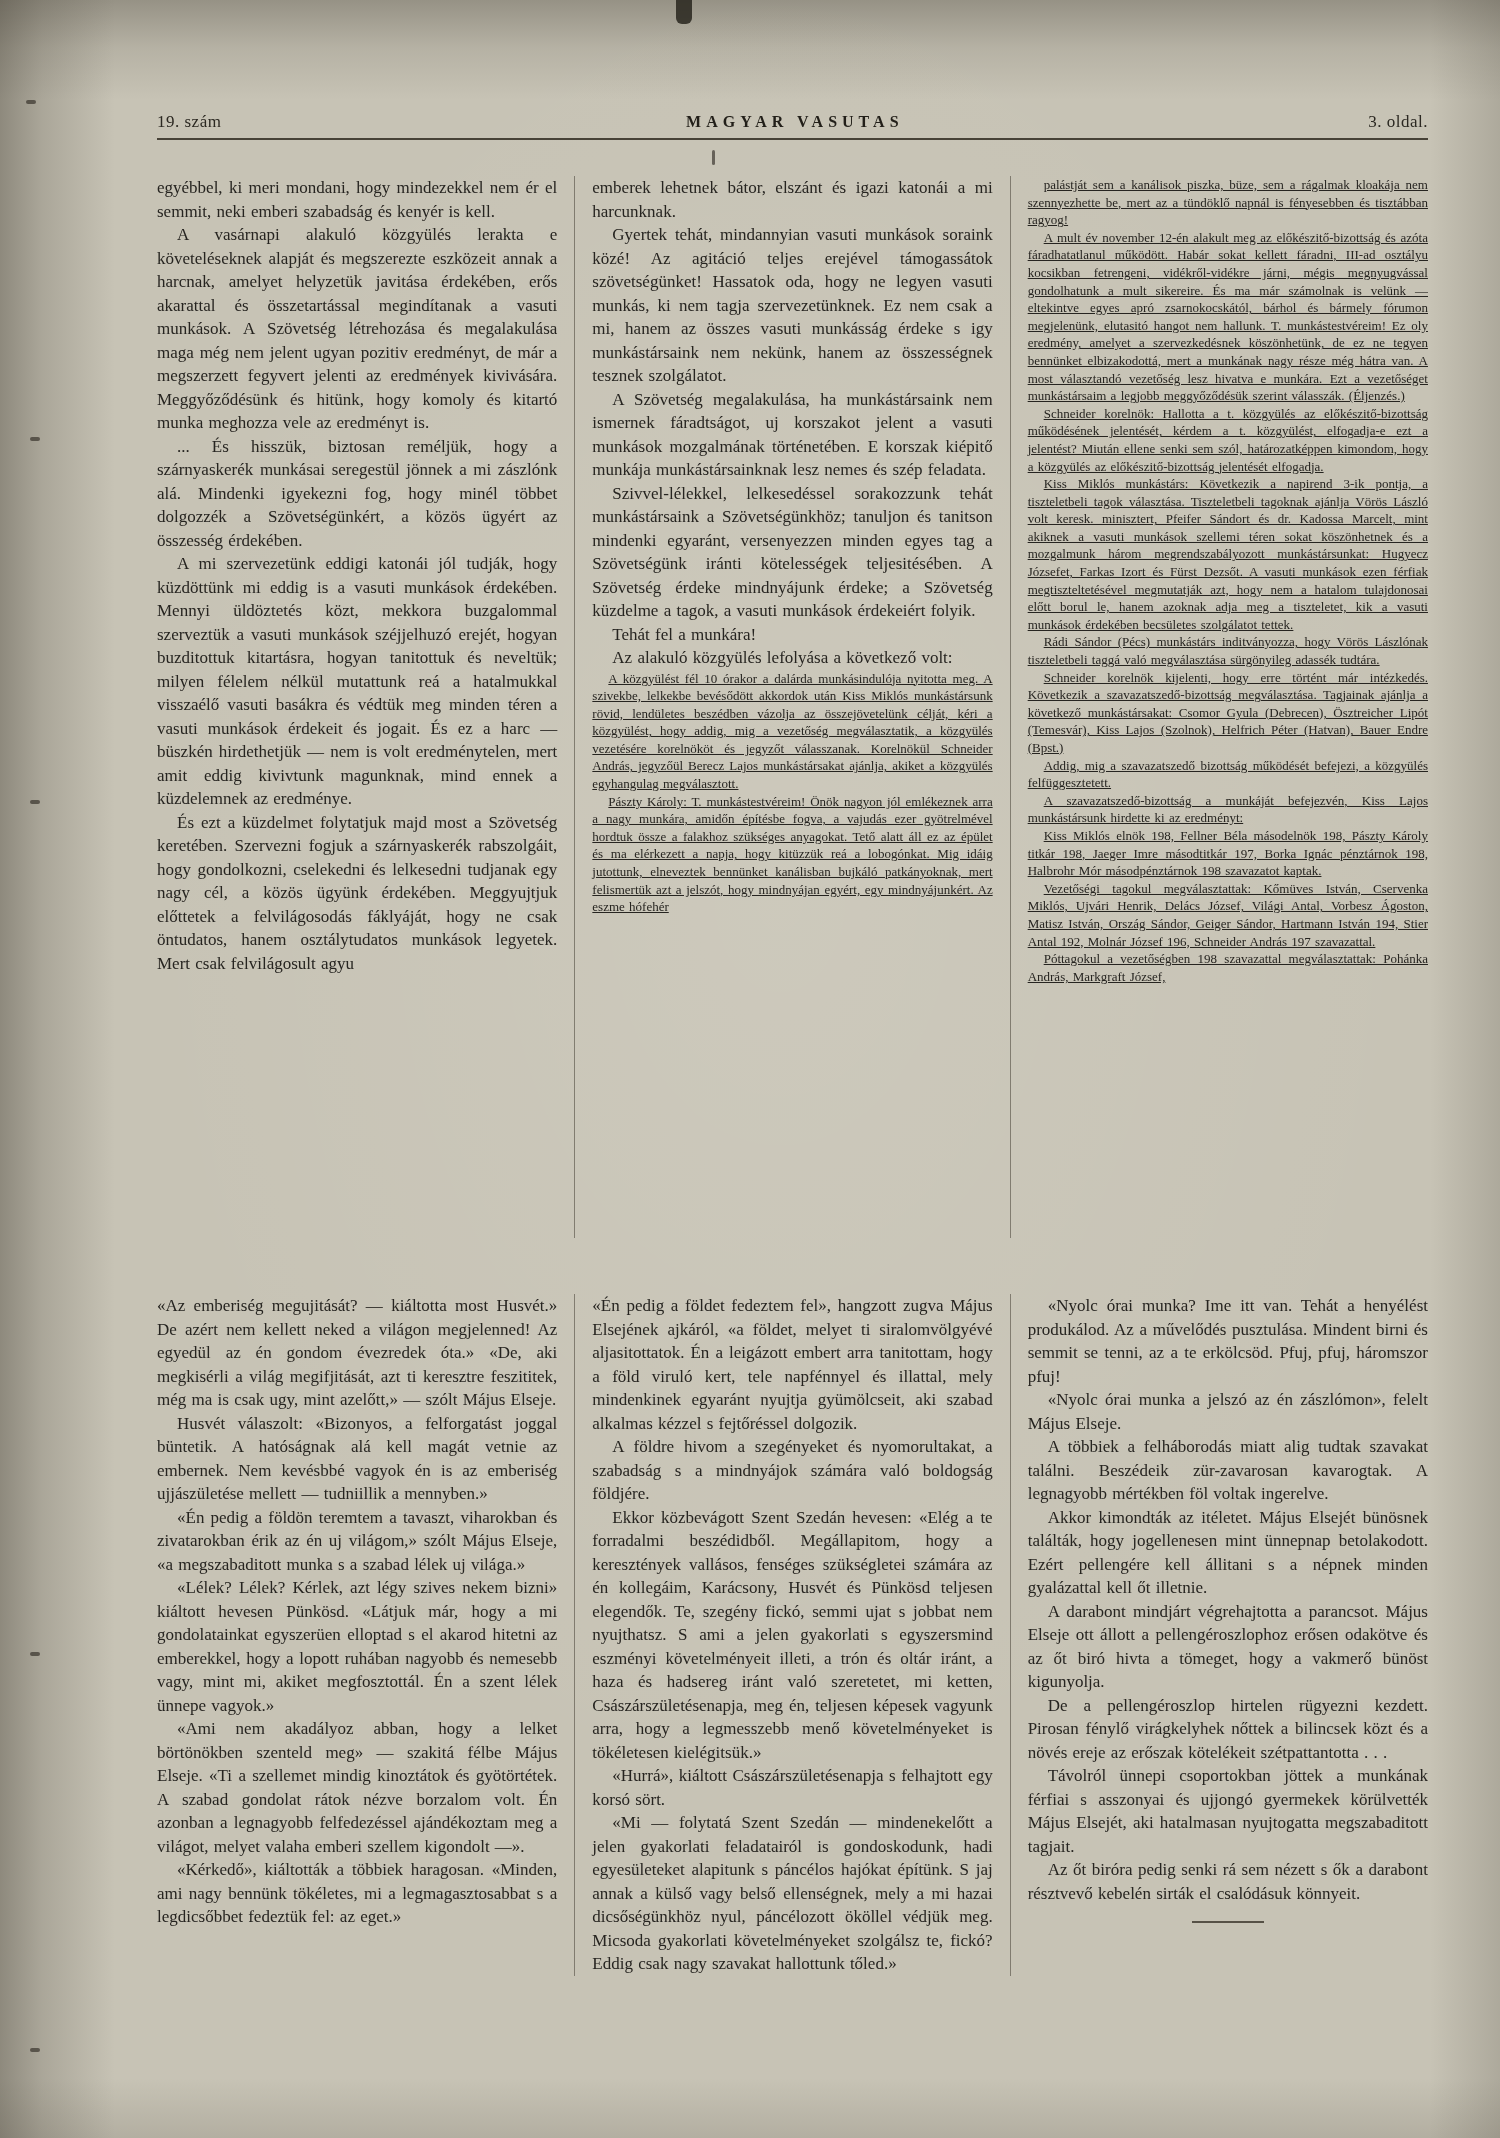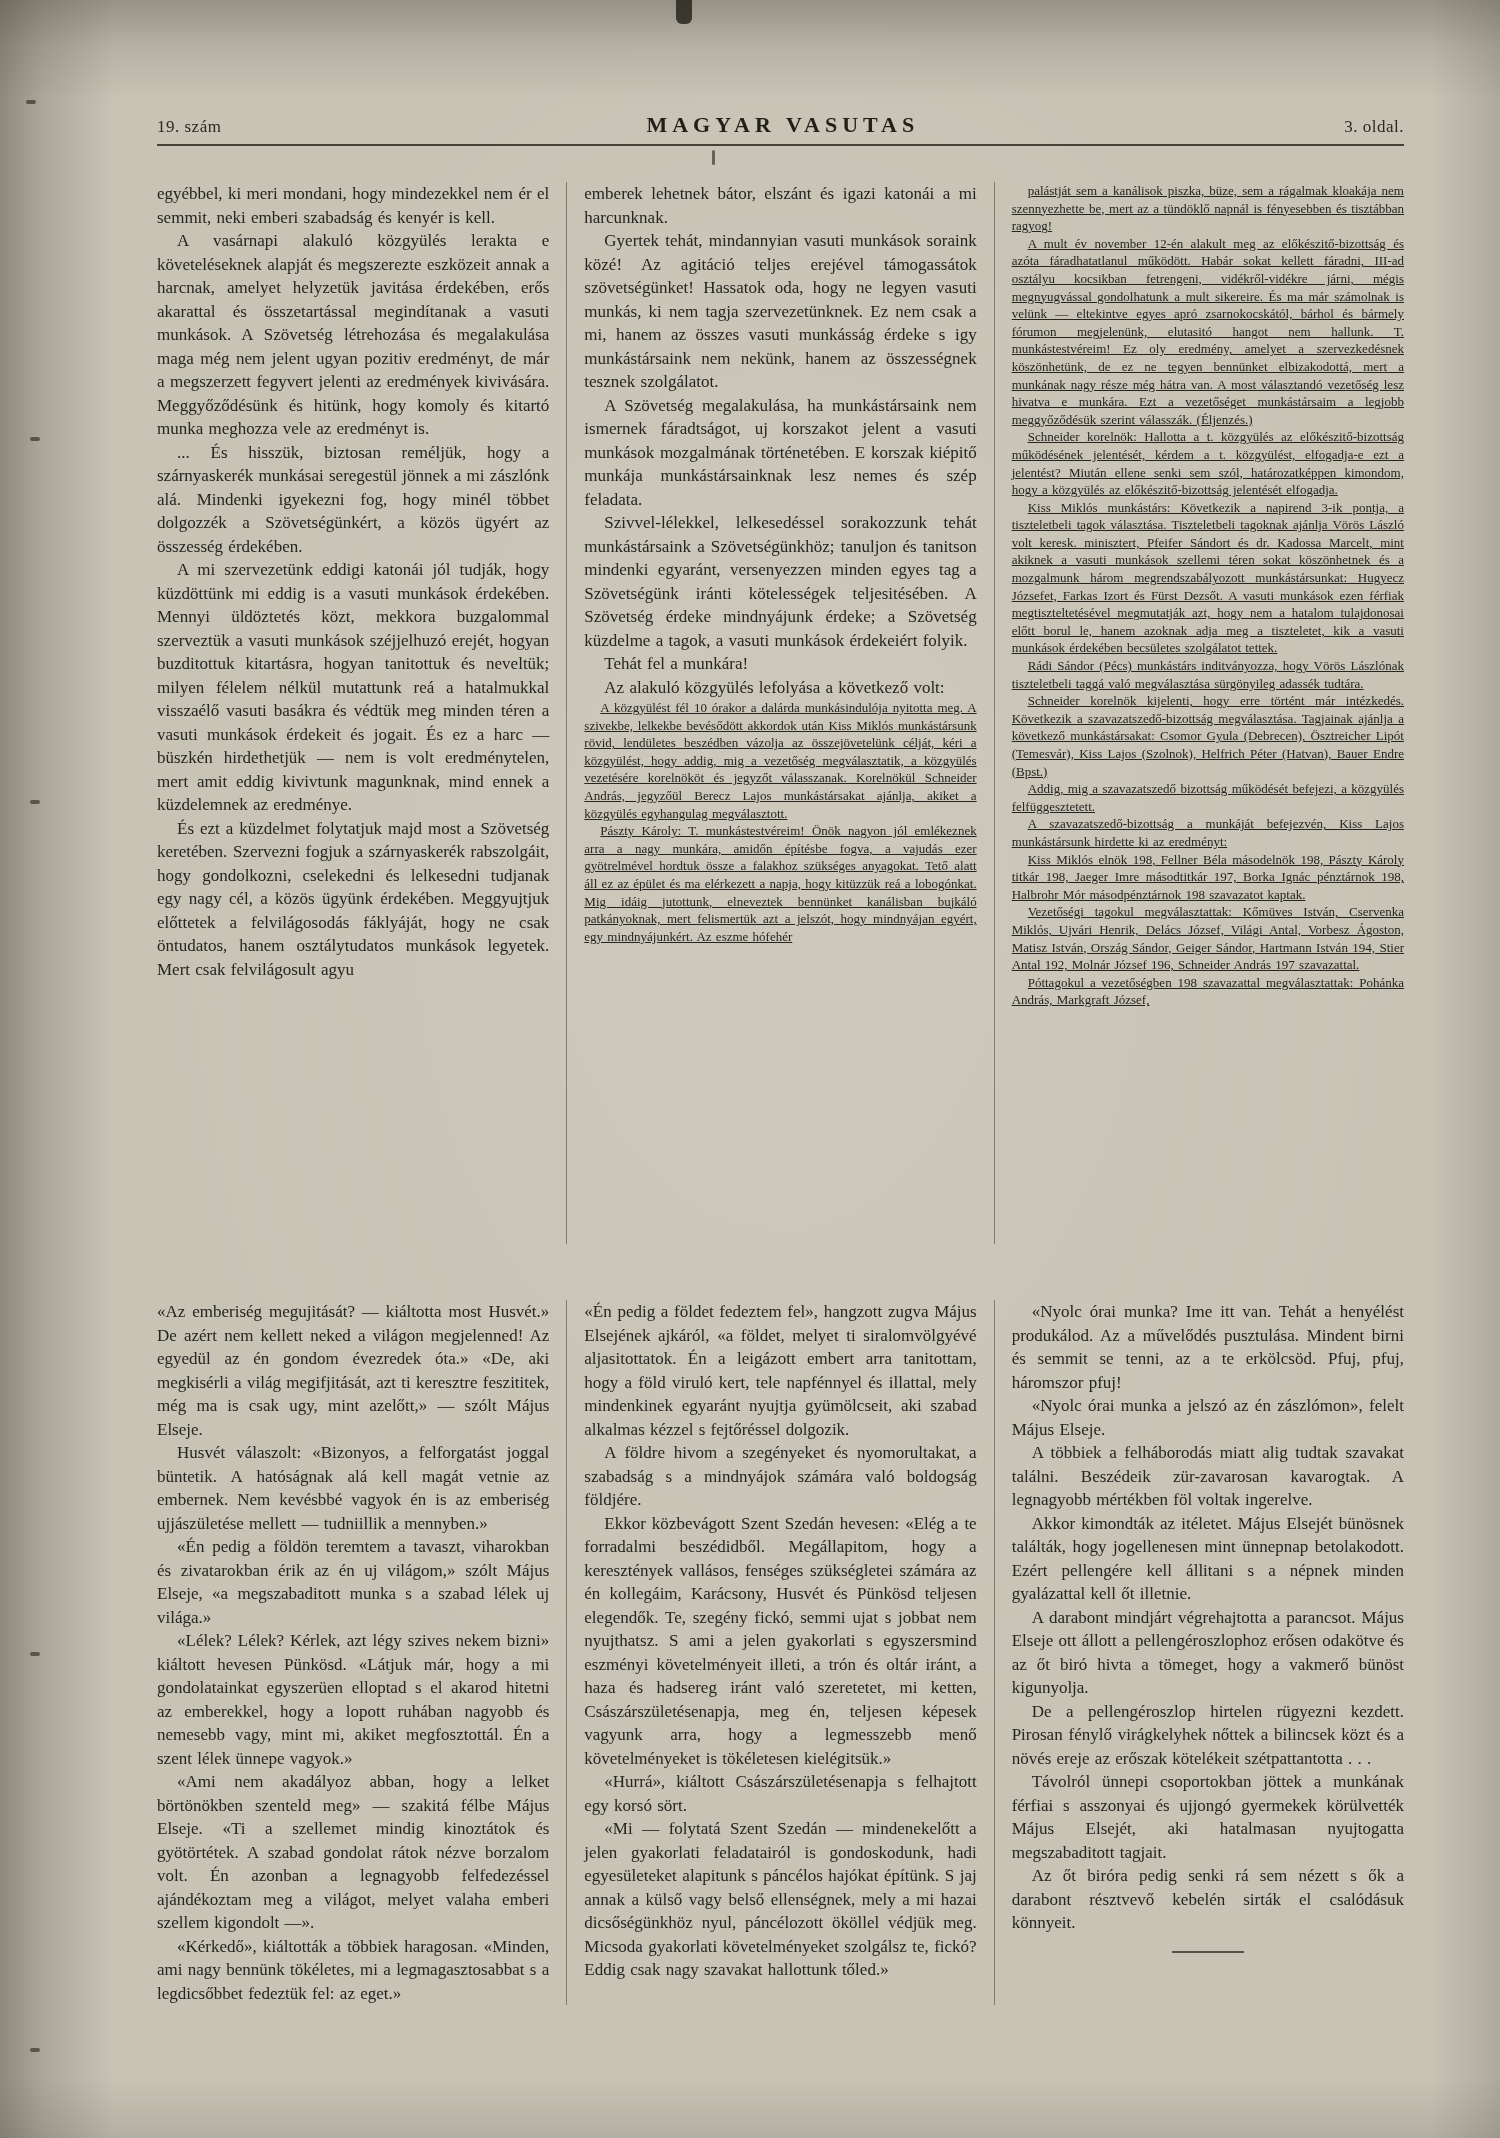--- a/index.html
+++ b/index.html
@@ -12,24 +12,24 @@
   .paper {
     position: relative; width: 1500px; height: 2138px;
     background:
       radial-gradient(ellipse 900px 1300px at 52% 42%, rgba(255,255,248,0.10), rgba(0,0,0,0) 72%),
       linear-gradient(90deg, rgba(56,51,41,0.40) 0px, rgba(56,51,41,0.20) 42px, rgba(56,51,41,0) 115px),
       linear-gradient(180deg, rgba(56,51,41,0.34) 0px, rgba(56,51,41,0.12) 48px, rgba(56,51,41,0) 100px),
       linear-gradient(270deg, rgba(56,51,41,0.18) 0px, rgba(56,51,41,0) 70px),
       linear-gradient(0deg, rgba(56,51,41,0.14) 0px, rgba(56,51,41,0) 60px),
       #c7c3b5;
   }
-  .content { position: relative; padding: 112px 96px 0 157px; }
+  .content { position: relative; padding: 112px 72px 0 157px; }
   .header { display: flex; justify-content: space-between; align-items: baseline; }
   .issue, .pageno { font-size: 17px; letter-spacing: 0.5px; color: #2b2821; }
-  .title { font-size: 22px; font-weight: bold; letter-spacing: 5px; color: #221f19; text-align: center; }
+  .title { font-size: 16px; font-weight: bold; letter-spacing: 5px; color: #221f19; text-align: center; }
   .rule { margin-top: 6px; border-top: 2px solid rgba(48,43,33,0.85); }
   .cols { display: flex; margin-top: 28px; text-align: justify; }
   .cols.top { height: 1062px; overflow: hidden; margin-top: 36px; }
   .cols.bottom { margin-top: 56px; }
   .col { flex: 1 1 0; padding: 0 17px; min-width: 0; }
   .col + .col { border-left: 1px solid rgba(70,64,52,0.55); }
   .col:first-child { padding-left: 0; }
   .col:last-child { padding-right: 0; }
   .para {
     margin: 0; font-size: 17px; line-height: 23.5px;

